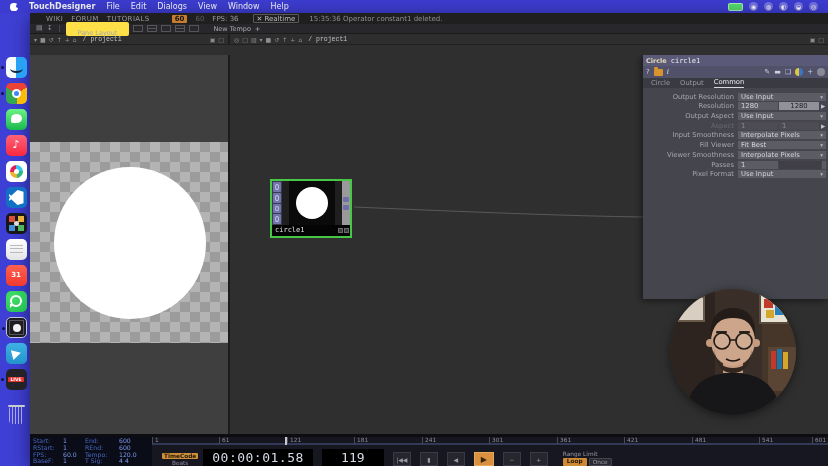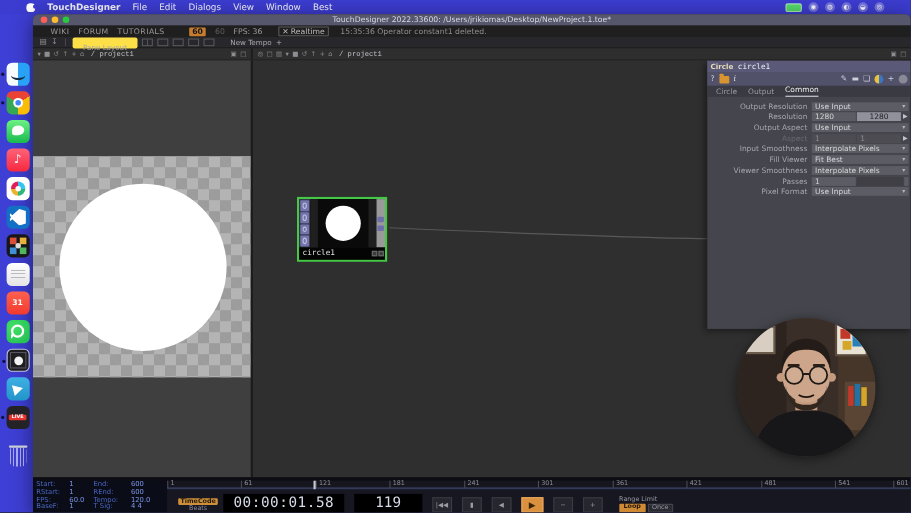--- a/index.html
+++ b/index.html
@@ -2,21 +2,21 @@
 <html><head>
 <meta charset="utf-8">
 <style>
   *{margin:0;padding:0;box-sizing:border-box}
   html,body{background:#222}
   .stage{position:relative;width:828px;height:466px;overflow:hidden;background:#3e3fd4;
          font-family:"DejaVu Sans",sans-serif;-webkit-font-smoothing:antialiased}
 
   
   .menubar{position:absolute;left:0;top:0;width:828px;height:13px;background:#3c3cd0;
-           display:flex;align-items:center;padding:0 24px;gap:11px;color:#f2f2fa;font-size:8px}
+           display:flex;align-items:center;padding:0 10px;gap:11px;color:#f2f2fa;font-size:8px}
   .apple{width:8px;height:9px;position:relative}
   .apple::before{content:"";position:absolute;left:0;top:1px;width:8px;height:8px;background:#fff;border-radius:45%}
   .apple::after{content:"";position:absolute;right:-2px;top:2px;width:4px;height:4px;background:#3c3cd0;border-radius:50%}
   .mb-item{white-space:nowrap}
   .mb-item.app{font-weight:bold}
   .mb-tray{margin-left:auto;display:flex;align-items:center;gap:6px}
   .battery{width:15px;height:8px;background:#53d86a;border-radius:2px;border:1px solid rgba(255,255,255,.5)}
   .mb-circ{width:9px;height:9px;border-radius:50%;background:rgba(255,255,255,.28);color:#fff;
            font-size:6px;line-height:9px;text-align:center}
 
@@ -38,21 +38,21 @@
   .fps-label{color:#9d9d9d}
   .realtime{display:flex;align-items:center;gap:2px;border:1px solid #5a5a5a;padding:0 3px;color:#bdbdbd;
             height:9px;margin-left:6px;border-radius:1px}
   .status-msg{color:#8f8f8f;margin-left:2px;white-space:nowrap}
 
   
   .toolbar2{height:10px;background:#28282c;display:flex;align-items:center;padding-left:6px;
             font-size:6.5px;color:#a9a9ad;gap:4px;border-bottom:1px solid #1a1a1a}
   .t2-icon{color:#8e8e92;font-size:7px;line-height:9px}
   .t2-sep{width:1px;height:7px;background:#46464a;margin:0 2px}
-  .pane-layout-btn{background:#3c3c40;border:5px solid #fde047;border-radius:2px;padding:0 5px;line-height:8px;height:9px}
+  .pane-layout-btn{background:#3c3c40;border:7px solid #fde047;border-radius:2px;padding:0 5px;line-height:8px;height:9px}
   .preset{width:10px;height:7px;border:1px solid #56565a;background:
           linear-gradient(90deg,transparent 48%,#56565a 48% 52%,transparent 52%)}
   .preset.p2{background:linear-gradient(0deg,transparent 48%,#56565a 48% 52%,transparent 52%)}
   .new-layout{margin-left:10px}
   .add-btn{color:#b8b8bc}
 
   
   .paneheaders{height:11px;display:flex;background:#2e2e2e;border-bottom:1px solid #202020}
   .ph{display:flex;align-items:center;gap:3px;padding:0 4px;font-size:6px;color:#8e8e92}
   .ph-left{width:198px}
@@ -217,41 +217,33 @@
 <div class="stage">
 
   <div class="menubar">
     <span class="apple"></span>
     <span class="mb-item app">TouchDesigner</span>
     <span class="mb-item">File</span>
     <span class="mb-item">Edit</span>
     <span class="mb-item">Dialogs</span>
     <span class="mb-item">View</span>
     <span class="mb-item">Window</span>
-    <span class="mb-item">Best</span>
+    <span class="mb-item">Help</span>
     <span class="mb-tray">
       <span class="battery"></span>
       <span class="mb-circ">◉</span>
       <span class="mb-circ">◍</span>
       <span class="mb-circ">◐</span>
       <span class="mb-circ">◒</span>
       <span class="mb-circ">◎</span>
     </span>
   </div>
 
   <div class="window">
 
-    <div class="titlebar">
-      <span class="tl-dots">
-        <span class="dot-red"></span>
-        <span class="dot-yel"></span>
-        <span class="dot-grn"></span>
-      </span>
-      <span class="win-title">TouchDesigner 2022.33600: /Users/jrikiomas/Desktop/NewProject.1.toe*</span>
-    </div>
 
     <div class="toolbar1">
       <span class="tb-link">WIKI</span>
       <span class="tb-link">FORUM</span>
       <span class="tb-link">TUTORIALS</span>
       <span class="fps-badge">60</span>
       <span class="fps-alt">60</span>
       <span class="fps-label">FPS: 36</span>
       <span class="realtime">
         <i style="font-style:normal">✕</i>

